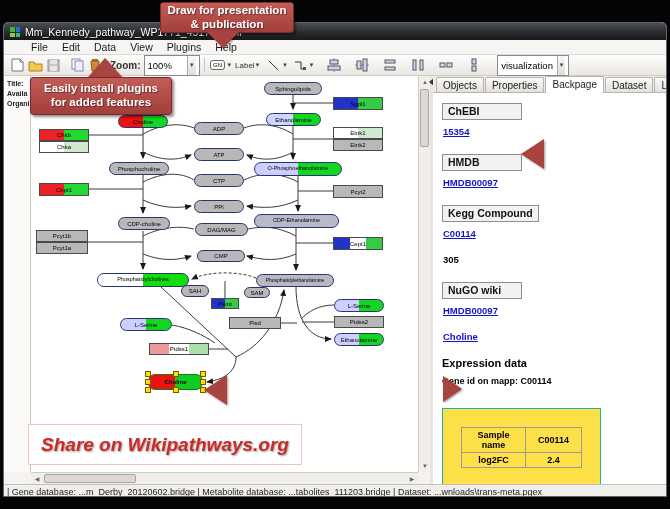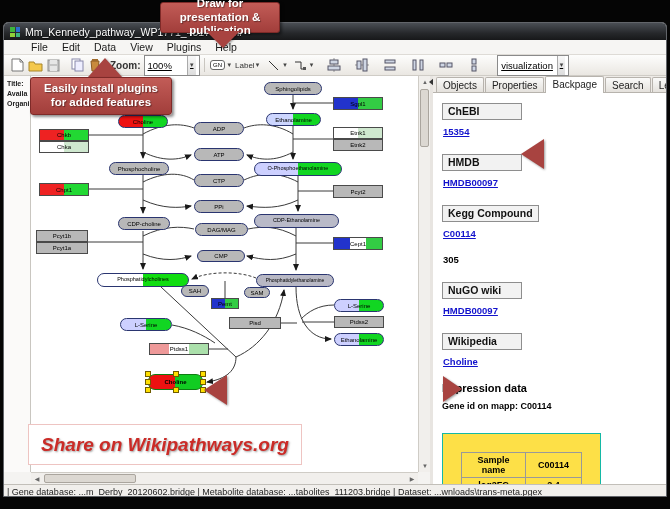--- a/index.html
+++ b/index.html
@@ -16,21 +16,21 @@
   .menubar { position:absolute; left:0; top:17px; width:100%; height:15px; background:#f6f5f3;
              border-bottom:1px solid #dedbd6; display:flex; align-items:center; padding-left:20px; }
   .menubar span { font-size:10.5px; color:#1a1a1a; padding:0 7px; }
   .toolbar { position:absolute; left:0; top:32px; width:100%; height:21px;
              background:linear-gradient(#fdfdfc,#eae7e2); border-bottom:1px solid #cfccc6;
              display:flex; align-items:center; }
   .tbtn { display:inline-flex; align-items:center; justify-content:center; height:18px; min-width:18px; }
   .tsep { width:1px; height:14px; background:#c9c6c0; margin:0 4px; }
   .zoomlabel { font-size:10px; font-weight:bold; color:#333; margin:0 3px 0 6px; }
   .combo { background:#fff; border:1px solid #8a8a8a; height:21px; display:inline-flex; align-items:center;
-           font-size:9.5px; padding:0 3px; position:relative;text-decoration:underline; }
+           font-size:9.5px; padding:0 3px; position:relative; }
   .combo .arrowbtn { margin-left:auto; font-size:7px; color:#444; background:linear-gradient(#f8f8f8,#ddd);
                      border-left:1px solid #aaa; height:100%; display:flex; align-items:center; padding:0 2px; }
   .dd { font-size:7px; color:#444; margin-left:1px; }
   .tbi { display:block; }
 
   
   .sliver { position:absolute; left:0; top:53px; width:27px; height:396px; background:#fbfaf9;
             border-right:1px solid #c9c6c0; overflow:hidden; padding:3px 0 0 3px; }
   .sliver div { font-size:7px; font-weight:bold; color:#222; white-space:nowrap; line-height:10px; }
   .canvas { position:absolute; left:27px; top:53px; width:387px; height:396px; background:#fff; overflow:hidden; }
@@ -330,34 +330,33 @@
     </div>
 
     <div class="splitter"></div>
     <span class="collapse-ico"></span>
 
     <div class="rightpanel">
       <div class="tabstrip">
         <span class="tab">Objects</span>
         <span class="tab">Properties</span>
         <span class="tab active">Backpage</span>
-        <span class="tab">Search</span>
+        <span class="tab">Dataset</span>
         <span class="tab">Legend</span>
       </div>
       <div class="bp">
         <div><span class="bp-head">ChEBI</span></div>
         <div class="bp-val link">15354</div>
         <div><span class="bp-head">HMDB</span></div>
         <div class="bp-val link">HMDB00097</div>
         <div><span class="bp-head">Kegg Compound</span></div>
         <div class="bp-val link">C00114</div>
         <div class="bp-val">305</div>
         <div><span class="bp-head">NuGO wiki</span></div>
         <div class="bp-val link">HMDB00097</div>
-        <div><span class="bp-head">Wikipedia</span></div>
         <div class="bp-val link">Choline</div>
         <div class="bp-exp">Expression data</div>
         <div class="bp-gene">Gene id on mapp: C00114</div>
         <div class="xtable">
           <table>
             <tbody>
                 <tr>
                   <td>Sample name</td>
                   <td>C00114</td>
                 </tr>
@@ -370,21 +369,21 @@
             </table>
         </div>
       </div>
     </div>
 
     <div class="statusbar">
       <span>| Gene database: ...m_Derby_20120602.bridge | Metabolite database: ...tabolites_111203.bridge | Dataset: ...wnloads\trans-meta.pgex</span>
     </div>
   </div>
 
-  <div class="callout" style="left:160px;top:2px;width:120px;height:31px;font-size:11.5px">
+  <div class="callout" style="left:160px;top:2px;width:134px;height:31px;font-size:11.5px">
     <span>Draw for presentation &amp; publication</span>
   </div>
   <span class="arr arr-down" style="left:206px;top:31px"></span>
 
   <span class="arr arr-up" style="left:88px;top:58px"></span>
   <div class="callout" style="left:30px;top:77px;width:142px;height:38px;font-size:11.5px">
     <span>Easily install plugins for added features</span>
   </div>
 
   <span class="arr arr-left" style="left:521px;top:139px"></span>

